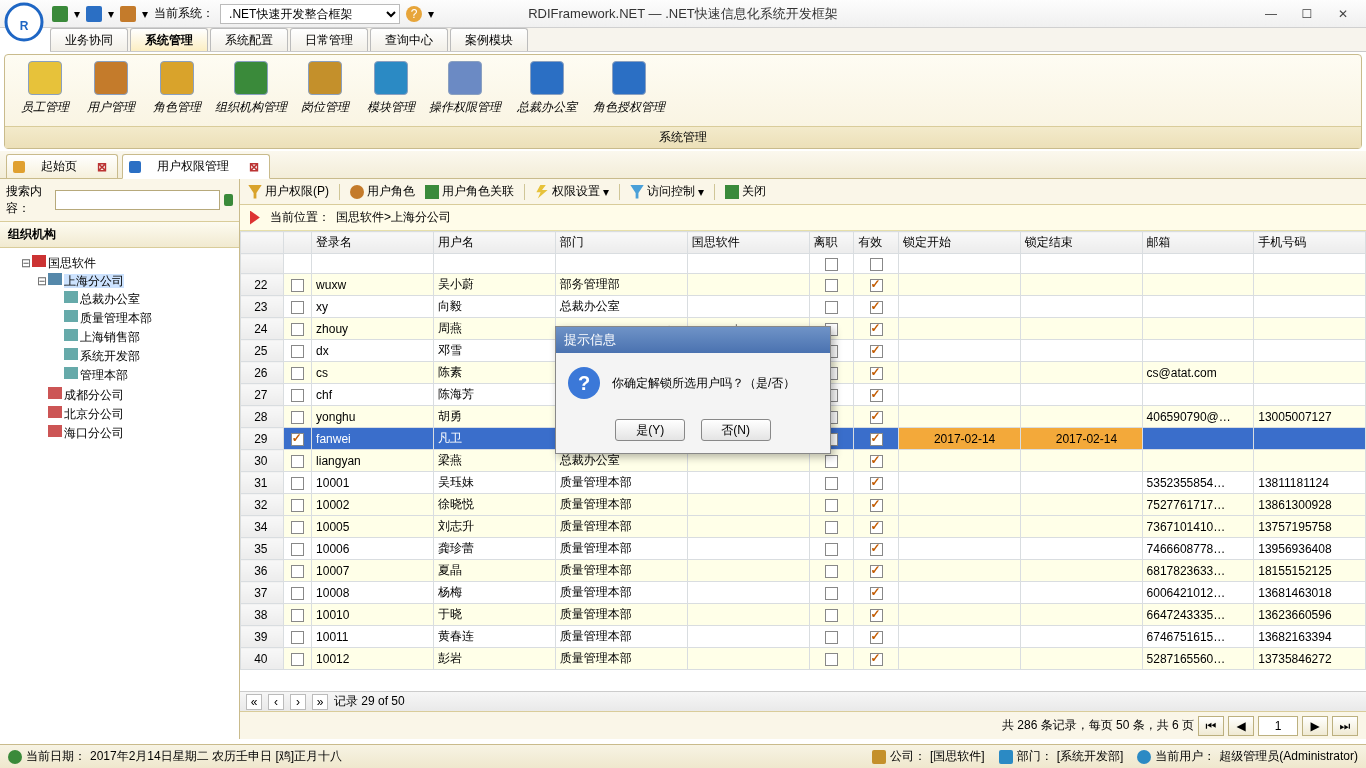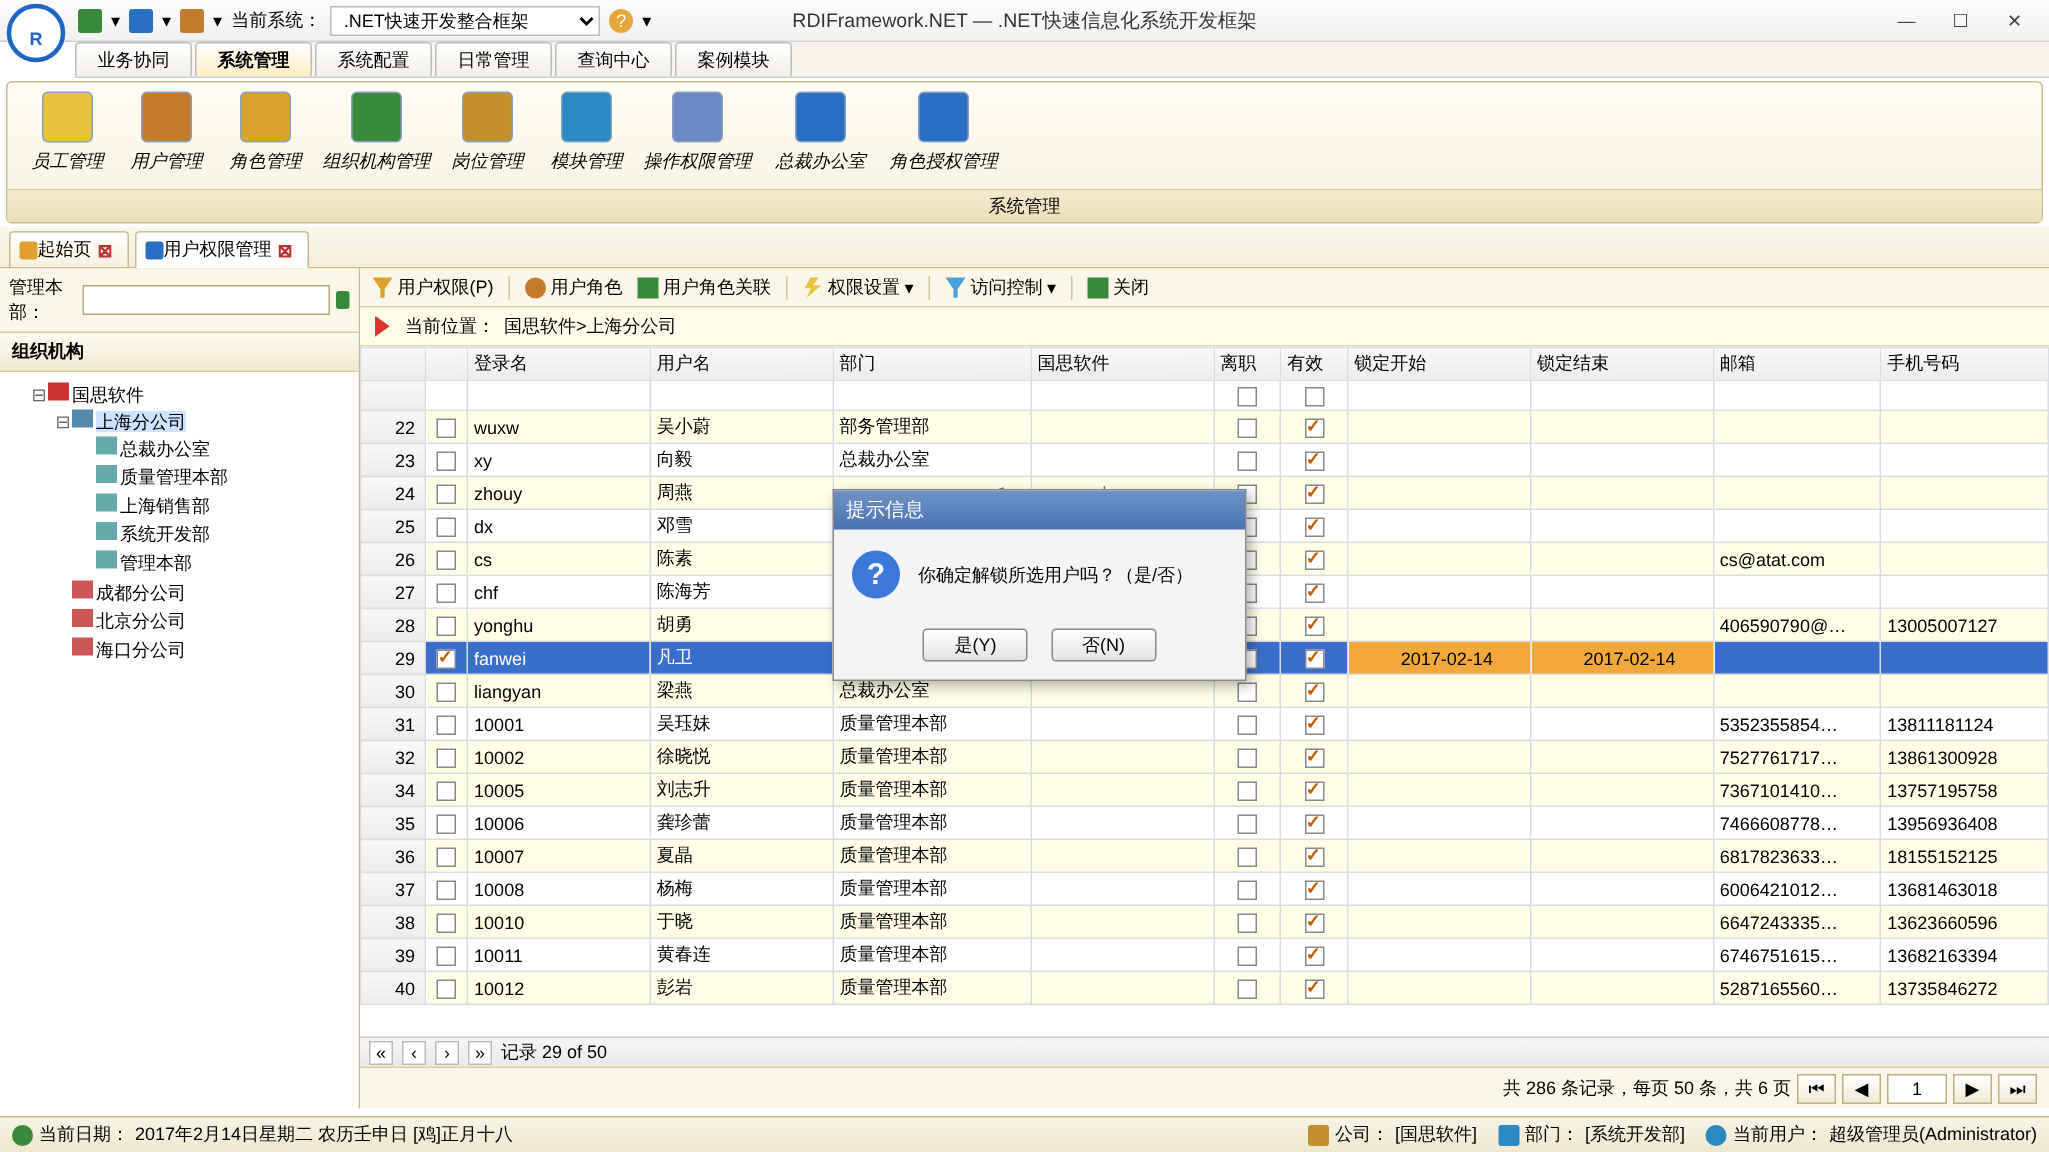--- a/index.html
+++ b/index.html
@@ -23,21 +23,21 @@
 
 .ribbon { height: 95px; background: linear-gradient(#fefcf3,#f8f2de); border: 1px solid #c9bb8c; margin: 2px 4px; border-radius: 4px; position: relative; }
 .ribbon-items { display: flex; padding: 4px 8px; gap: 2px; height: 74px; font-style: italic; }
 .rib-item { width: 64px; text-align: center; cursor: default; }
 .rib-item .rib-ico { width: 34px; height: 34px; margin: 2px auto 4px; background: #cfd9e8; border: 1px solid #8aa0c0; border-radius: 4px; display:flex; align-items:center; justify-content:center; }
 .rib-item.wide { width: 80px; }
 .ribbon-caption { position: absolute; bottom: 0; left: 0; right: 0; text-align: center; background: linear-gradient(#f3eacb,#ece0b8); border-top: 1px solid #d9cc9a; padding: 2px 0; }
 
 
 .doctabs { height: 28px; background: linear-gradient(#fbf8ee,#f3edd8); display: flex; align-items: end; padding: 0 6px; gap: 4px; border-bottom: 1px solid #c9bb8c; }
-.doctab { padding: 3px 10px 3px 6px; border: 1px solid #c9bb8c; border-bottom: none; background: linear-gradient(#fff,#f6f0db); border-radius: 3px 3px 0 0; display: flex; align-items: center; gap: 0; }
+.doctab { padding: 3px 10px 3px 6px; border: 1px solid #c9bb8c; border-bottom: none; background: linear-gradient(#fff,#f6f0db); border-radius: 3px 3px 0 0; display: flex; align-items: center; gap: 16px; }
 .doctab.active { background: #fff; border-bottom: 1px solid #fff; position: relative; top: 1px; }
 .doctab .x { color: #b33; font-weight: bold; margin-left: 4px; }
 
 
 .workarea { display: flex; height: 560px; }
 
 
 .leftpanel { width: 240px; border-right: 1px solid #c9bb8c; display: flex; flex-direction: column; }
 .searchrow { display: flex; align-items: center; padding: 4px 6px; gap: 4px; border-bottom: 1px solid #d9cc9a; background:#faf6e8;}
 .searchrow input { flex: 1; border: 1px solid #b7a97b; height: 20px; padding: 0 4px; }
@@ -62,21 +62,21 @@
 
 .gridwrap { flex:1; overflow:auto; position:relative; }
 table.grid { border-collapse: collapse; width: 100%; table-layout: fixed; }
 table.grid th, table.grid td { border: 1px solid #d9dde0; padding: 2px 4px; height: 20px; overflow: hidden; white-space: nowrap; text-overflow: ellipsis; font-family: Arial, sans-serif; }
 table.grid th { background: linear-gradient(#f8f8f8,#ececec); font-weight: normal; text-align: left; position: sticky; top: 0; }
 table.grid tr.filterrow td { background:#fff; }
 table.grid tr.even td { background: #ffffe8; }
 table.grid tr.odd td { background: #fff; }
 table.grid tr.selected td { background: #3a6ecb !important; color: #fff; }
 table.grid tr.selected td.lockcell { background: #f3a93a !important; color:#000;padding-left:35px; }
-table.grid td.rownum { background: linear-gradient(#f8f8f8,#ececec) !important; text-align: right; padding-right: 6px; color:#000; }
+table.grid td.rownum { background: linear-gradient(#f8f8f8,#ececec) !important; text-align: center; padding-right: 6px; color:#000; }
 table.grid tr.selected td.rownum { background: linear-gradient(#f8f8f8,#ececec) !important; color:#000; }
 .chk { width:13px; height:13px; border:1px solid #888; display:inline-block; background:#fff; vertical-align:middle; position:relative; }
 .chk.checked::after { content:"✓"; position:absolute; top:-3px; left:0; color:#c35b00; font-size:12px; font-weight:bold; }
 th.cb, td.cb { text-align:center; }
 
 
 .gridfoot { height: 20px; background: linear-gradient(#f6f6f6,#e9e9e9); border-top:1px solid #ccc; display:flex; align-items:center; padding:0 6px; gap:6px; font-family:Arial; }
 .gridfoot .navbtn { width:16px; text-align:center; border:1px solid #bbb; background:#fff; cursor:default; }
 
 .pager { height: 28px; border-top:1px solid #d9cc9a; display:flex; align-items:center; justify-content:flex-end; padding:0 8px; gap:4px; background:#faf6e8; }
@@ -191,21 +191,21 @@
   <div class="doctab active">
       <span class="ficon" style="background:#2b6fc4;"></span>
       <span>用户权限管理</span>
       <span class="x">⊠</span>
     </div>
 </div>
 
 <div class="workarea">
   <div class="leftpanel">
     <div class="searchrow">
-      <span>管理本部：</span>
+      <span>搜索内容：</span>
       <input type="text" style="">
       <span class="ficon" style="background:#3a8a3a;"></span>
     </div>
     <div class="org-head">组织机构</div>
     <div class="tree">
       <ul>
         <li><span class="tw">⊟</span><span class="tico" style="background:#c33"></span><span>国思软件</span>
           <ul>
             <li><span class="tw">⊟</span><span class="tico" style="background:#58a"></span><span class="sel">上海分公司</span>
               <ul id="tree-l2">

